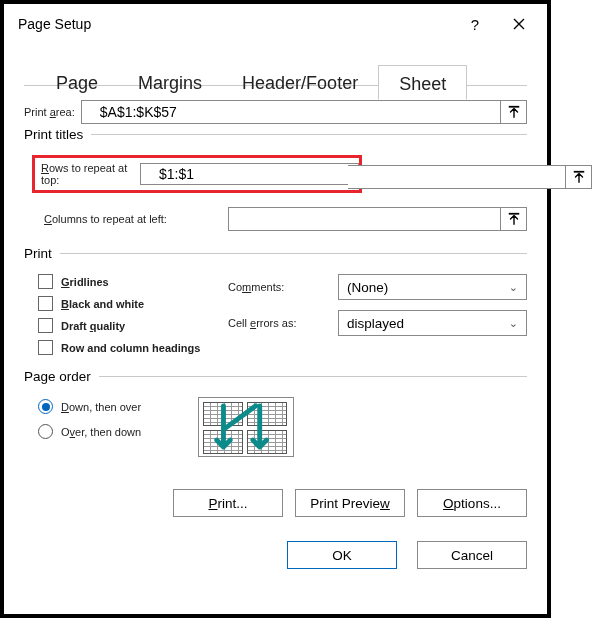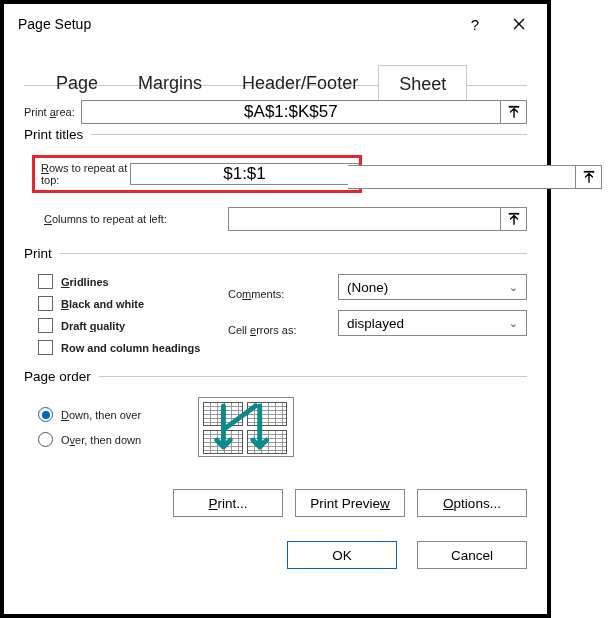--- a/index.html
+++ b/index.html
@@ -9,45 +9,45 @@
   .title { font-size: 14px; color: #000; }
   .titlebar-spacer { flex: 1; }
   .titlebar-btn { width: 44px; height: 34px; display: flex; align-items: center; justify-content: center; color: #000; font-size: 15px; }
   .content { padding: 6px 20px 10px 20px; }
   .tabs { display: flex; border-bottom: 1px solid #c9c9c9; margin-bottom: 14px; padding-left:12px;}
   .tab { padding: 8px 20px 4px 20px; font-size: 18px; color: #222; position: relative; top: 15px; }
   .tab.active { border: 1px solid #c9c9c9; border-bottom: 1px solid #fff; background: #fff; }
   .row { display: flex; align-items: center; margin-bottom: 10px; }
   .lbl { font-size: 11px; color: #222; }
   .input-wrap { flex: 1; display: flex; align-items: stretch; margin-left: 6px; }
-  .input { flex: 1; height: 24px; border: 1px solid #888; padding: 0 3px; font-size: 17px; outline: none; text-align: center; }
+  .input { flex: 1; height: 24px; border: 1px solid #888; padding: 0 18px; font-size: 14px; outline: none; }
   .ref-btn { width: 26px; height: 24px; border: 1px solid #888; border-left: none; background: #fff; display:flex; align-items:center; justify-content:center; }
   .ref-btn svg { width: 14px; height: 14px; }
   .fieldset { border: none; border-top: 1px solid #c9c9c9; padding: 0; margin: 10px 0 10px 0; position: relative; }
   .fieldset-legend { position: relative; top: -10px; background: #fff; padding-right: 8px; font-size: 13.5px; display: inline-block; }
   .fieldset-body { padding: 2px 0 4px 14px; }
   .redbox { border: 3px solid #e8252c; padding: 4px 0 4px 6px; margin: 0 0 6px -6px; display:flex; align-items:center; width:330px; }
   .redbox .lbl{ width:160px;}
   .after-red { display:flex; align-items:center; flex:1; margin-left: -14px; }
   .titles-row{ display:flex; align-items:center; margin-bottom:8px;}
   .cols-row .lbl{ width:184px; padding-left:6px;}
   .check-row { display: flex; align-items: center; margin-bottom: 7px; font-weight: bold; }
   .checkbox { width: 15px; height: 15px; border: 1px solid #666; margin-right: 8px; background: #fff; }
   .print-grid { display: flex; }
   .print-left { width: 190px; }
   .print-right { flex:1; }
-  .pr-row { display: flex; align-items: flex-end; margin-bottom: 10px; }
+  .pr-row { display: flex; align-items: center; margin-bottom: 10px; }
   .pr-row .lbl { width: 110px; }
   .select { flex: 1; height: 26px; border: 1px solid #888; display: flex; align-items: center; padding: 0 8px; font-size: 13.5px; justify-content: space-between; background:#fff;}
   .chev { font-size: 11px; color: #555; }
   .radio-row { display: flex; align-items: center; margin-bottom: 10px; }
   .radio { width: 15px; height: 15px; border: 1px solid #555; border-radius: 50%; margin-right: 8px; display:flex; align-items:center; justify-content:center; background:#fff;}
   .radio.checked { border-color: #0067c0;}
   .radio.checked::after { content:""; width:8px; height:8px; border-radius:50%; background:#0067c0; display:block;}
-  .order-body { display:flex;align-items:flex-end; }
+  .order-body { display:flex; }
   .order-opts{ width:160px; padding-top:2px;}
   .order-img { width:96px; height:60px; border:1px solid #888; padding:4px; display:flex; flex-wrap:wrap; gap:4px; position:relative; background:#fff;}
   .sheet { width:40px; height:24px; border:1px solid #555; background:#fff; background-image:
      repeating-linear-gradient(to bottom, transparent 0, transparent 3px, #999 3px, #999 4px),
      repeating-linear-gradient(to right, transparent 0, transparent 6px, #999 6px, #999 7px);
   }
   .arrow-overlay{ position:absolute; inset:0; }
   .btn-row { display:flex; justify-content:flex-end; gap:12px; margin-top:28px;}
   .btn { min-width:110px; height:28px; border:1px solid #888; background:#fff; display:flex; align-items:center; justify-content:center; font-size:13.5px; padding:0 14px;}
   .btn.primary{ border:1px solid #0067c0; color:#000;}

